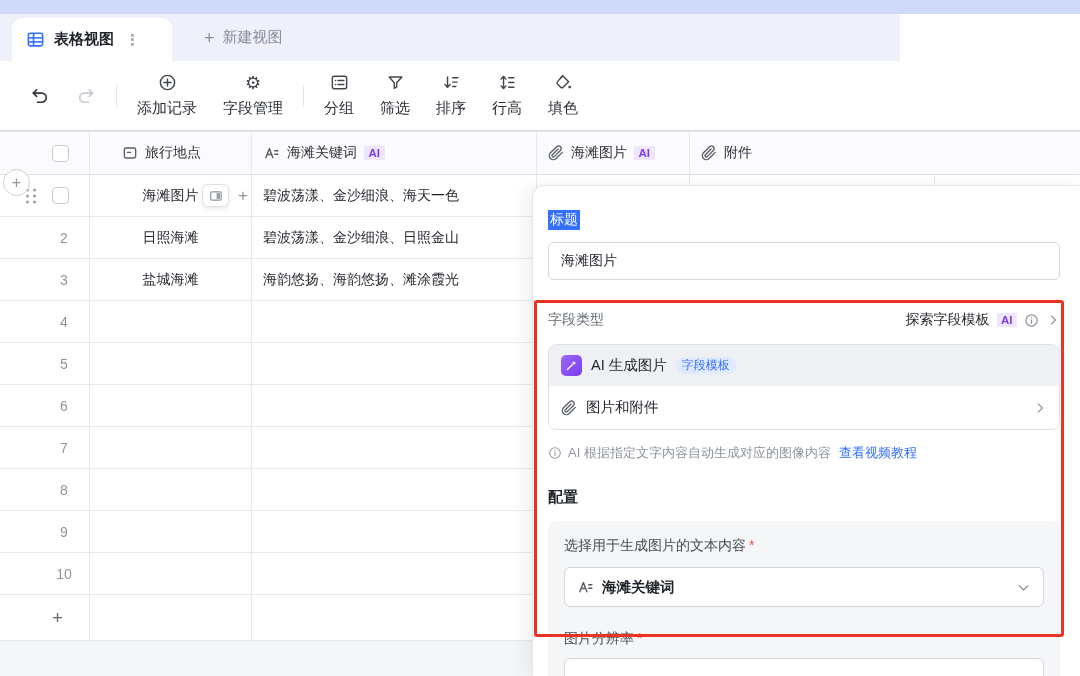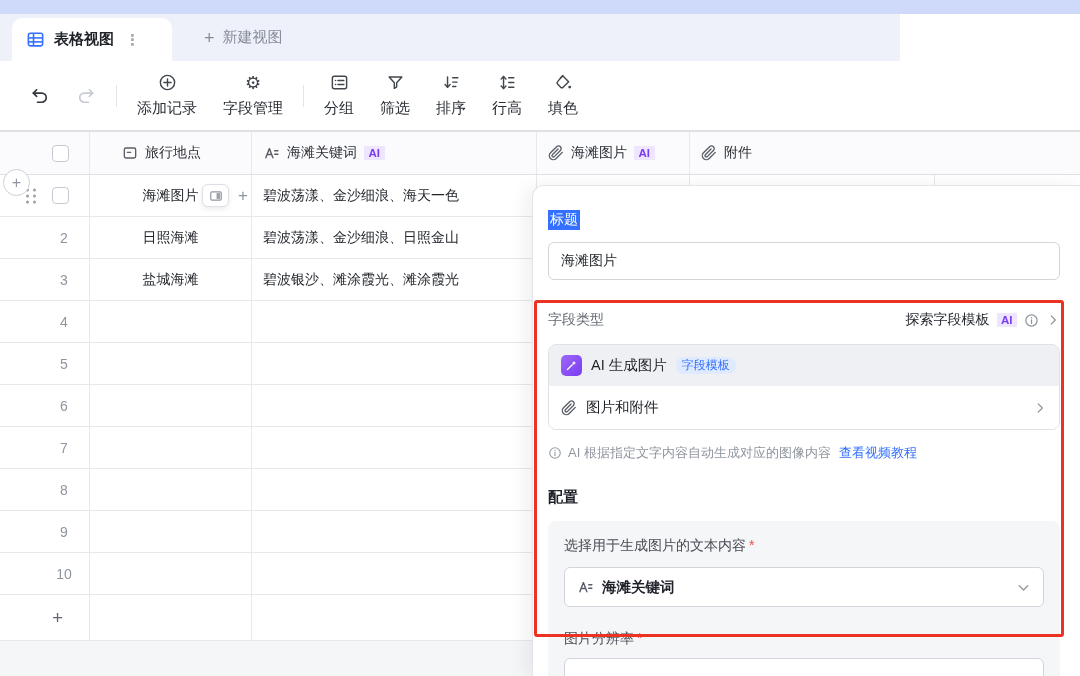--- a/index.html
+++ b/index.html
@@ -285,21 +285,21 @@
     </div>
 
     <div class="trow drow">
       <div class="cell c-gutter">
         <span class="rownum">3</span>
       </div>
       <div class="cell c-loc center">
         <span class="cval">盐城海滩</span>
       </div>
       <div class="cell c-kw">
-        <span class="cval">碧波银沙、滩涂霞光、滩涂霞光</span>
+        <span class="cval">海韵悠扬、海韵悠扬、滩涂霞光</span>
       </div>
       <div class="cell c-img"></div>
       <div class="cell c-date"></div>
       <div class="cell c-att"></div>
     </div>
 
     <div class="trow drow">
       <div class="cell c-gutter">
           <span class="rownum">4</span>
         </div>

